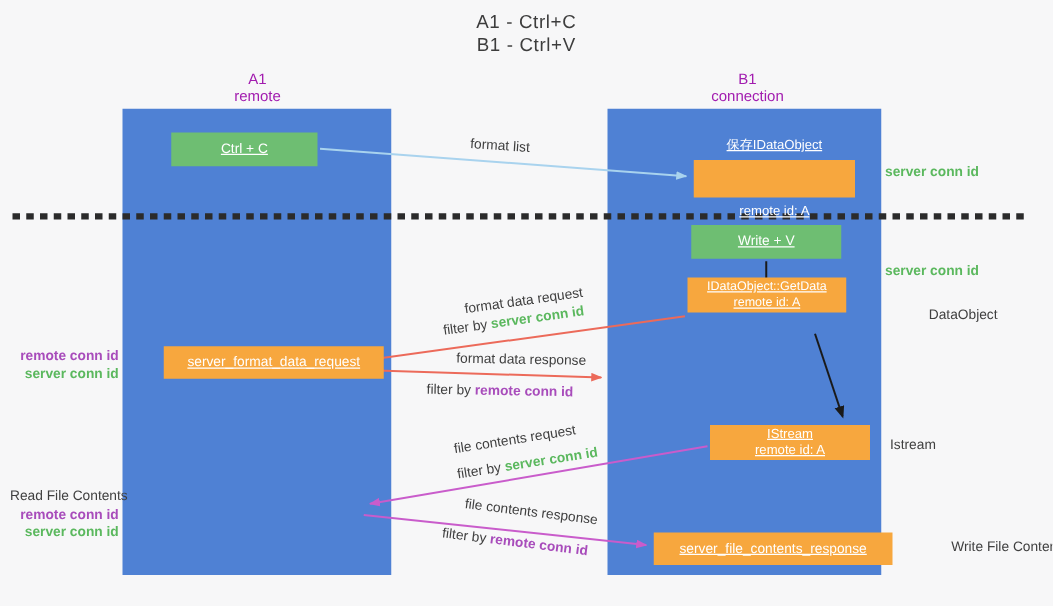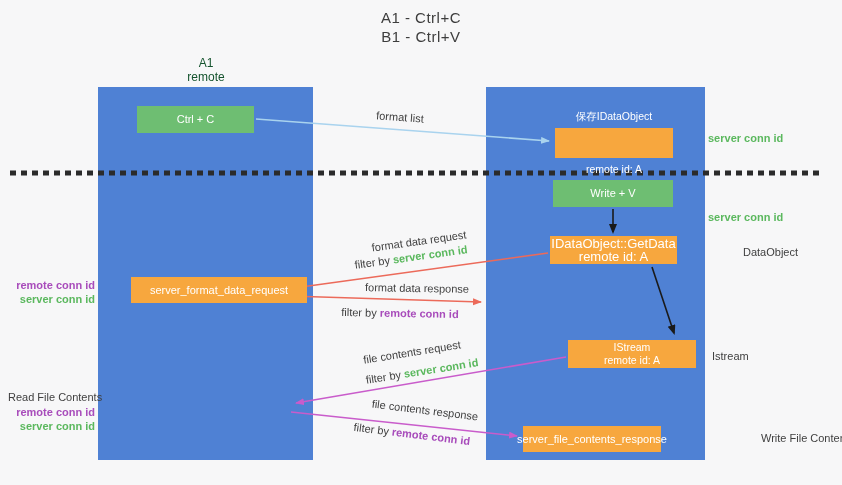--- a/index.html
+++ b/index.html
@@ -8,38 +8,38 @@
   .stage { position:relative; width:842px; height:485px; background:#f7f7f8; overflow:hidden; }
 
   .title { position:absolute; left:0; right:0; top:8px; text-align:center;
            font-size:15px; color:#3d3d3d; line-height:19px; letter-spacing:.5px; }
 
   .lane-rect { position:absolute; top:87px; height:373px; background:var(--lane-blue,#4f81d4); }
   .lane-rect.left  { left:98px;  width:215px; }
   .lane-rect.right { left:486px; width:219px; }
 
   .lane-header { position:absolute; top:56px; width:110px; text-align:center;
-                 font-size:12px; color:#14532d; line-height:14px; }
+                 font-size:12px; color:#a21caf; line-height:14px; }
   .lane-header.left  { left:151px; }
   .lane-header.right { left:543px; }
 
   svg.overlay { position:absolute; left:0; top:0; width:842px; height:485px; }
   .ln-blue    { stroke:var(--arrow-lightblue,#a9d3ee); stroke-width:1.6; }
   .ln-black   { stroke:var(--arrow-black,#1a1a1a);     stroke-width:1.6; }
   .ln-red     { stroke:var(--arrow-red,#ec6a5a);       stroke-width:1.6; }
   .ln-magenta { stroke:var(--arrow-magenta,#c95ccb);   stroke-width:1.6; }
   .ln-dotted  { stroke:#2b2b2b; stroke-width:5; stroke-dasharray:6 5; }
   .mk-blue    { fill:var(--arrow-lightblue,#a9d3ee); }
   .mk-black   { fill:var(--arrow-black,#1a1a1a); }
   .mk-red     { fill:var(--arrow-red,#ec6a5a); }
   .mk-magenta { fill:var(--arrow-magenta,#c95ccb); }
 
   .node { position:absolute; display:flex; flex-direction:column; align-items:center;
           justify-content:center; color:#fff; font-size:11px; line-height:13px;
-          text-align:left; white-space:nowrap; }
+          text-align:left; white-space:nowrap;text-decoration:underline; }
   .node.green  { background:var(--node-green,#6ebe72); }
   .node.orange { background:var(--node-orange,#f7a73e); }
 
   .flow-label { position:absolute; font-size:11px; color:#3f3f3f; white-space:nowrap; }
   .rot { transform:translate(-50%,-50%) rotate(var(--r,0deg)); transform-origin:center; }
 
   .side-label { position:absolute; font-size:11px; color:#3f3f3f; white-space:nowrap; }
   .side-label.alignr { text-align:right; }
   .c-green  { color:var(--label-green,#5bb85e); font-weight:bold; }
   .c-purple { color:var(--label-purple,#a84cbb); font-weight:bold; }
@@ -50,20 +50,24 @@
 <div class="stage">
 
   <div class="title">
     <div>A1 - Ctrl+C</div>
     <div>B1 - Ctrl+V</div>
   </div>
 
   <div class="lane-header left">
     <div>A1</div>
     <div>remote</div>
+  </div>
+  <div class="lane-header right">
+    <div>B1</div>
+    <div>connection</div>
   </div>
 
   <div class="lane-rect left"></div>
   <div class="lane-rect right"></div>
 
   <svg class="overlay" viewBox="0 0 842 485">
     <defs>
       <marker id="mblue" markerWidth="9" markerHeight="8" refX="8" refY="3.5" orient="auto" markerUnits="userSpaceOnUse">
         <path class="mk-blue" d="M0,0 L9,3.5 L0,7 Z"></path>
       </marker>
@@ -83,39 +87,39 @@
     <line class="ln-red" x1="548" y1="253" x2="294" y2="288" marker-end="url(#mred)"></line>
     <line class="ln-red" x1="289" y1="296" x2="481" y2="302" marker-end="url(#mred)"></line>
     <line class="ln-black" x1="652" y1="267" x2="674" y2="333" marker-end="url(#mblack)"></line>
     <line class="ln-magenta" x1="566" y1="357" x2="296" y2="403" marker-end="url(#mmagenta)"></line>
     <line class="ln-magenta" x1="291" y1="412" x2="517" y2="436" marker-end="url(#mmagenta)"></line>
   </svg>
 
   <div class="node green" style="left:137px;top:106px;width:117px;height:27px;">
     <span>Ctrl + C</span>
   </div>
-  <div class="node orange" style="left:555px;top:128px;width:118px;height:30px;font-size:10.5px;gap:40px;">
+  <div class="node orange" style="left:555px;top:128px;width:129px;height:30px;font-size:10.5px;gap:40px;">
     <span>保存IDataObject</span>
     <span>remote id: A</span>
   </div>
   <div class="node green" style="left:553px;top:180px;width:120px;height:27px;">
     <span>Write + V</span>
   </div>
-  <div class="node orange" style="left:550px;top:236px;width:127px;height:28px;font-size:13px;">
+  <div class="node orange" style="left:550px;top:222px;width:127px;height:28px;font-size:10px;">
     <span>IDataObject::GetData</span>
     <span>remote id: A</span>
   </div>
   <div class="node orange" style="left:131px;top:277px;width:176px;height:26px;">
     <span>server_format_data_request</span>
   </div>
   <div class="node orange" style="left:568px;top:340px;width:128px;height:28px;font-size:10.5px;">
     <span>IStream</span>
     <span>remote id: A</span>
   </div>
-  <div class="node orange" style="left:523px;top:426px;width:138px;height:26px;">
+  <div class="node orange" style="left:523px;top:426px;width:191px;height:26px;">
     <span>server_file_contents_response</span>
   </div>
 
   <div class="flow-label rot" style="left:400px;top:117px;--r:4deg;">
     <span>format list</span>
   </div>
 
   <div class="flow-label rot" style="left:419px;top:241px;--r:-8deg;">
     <span>format data request</span>
   </div>

